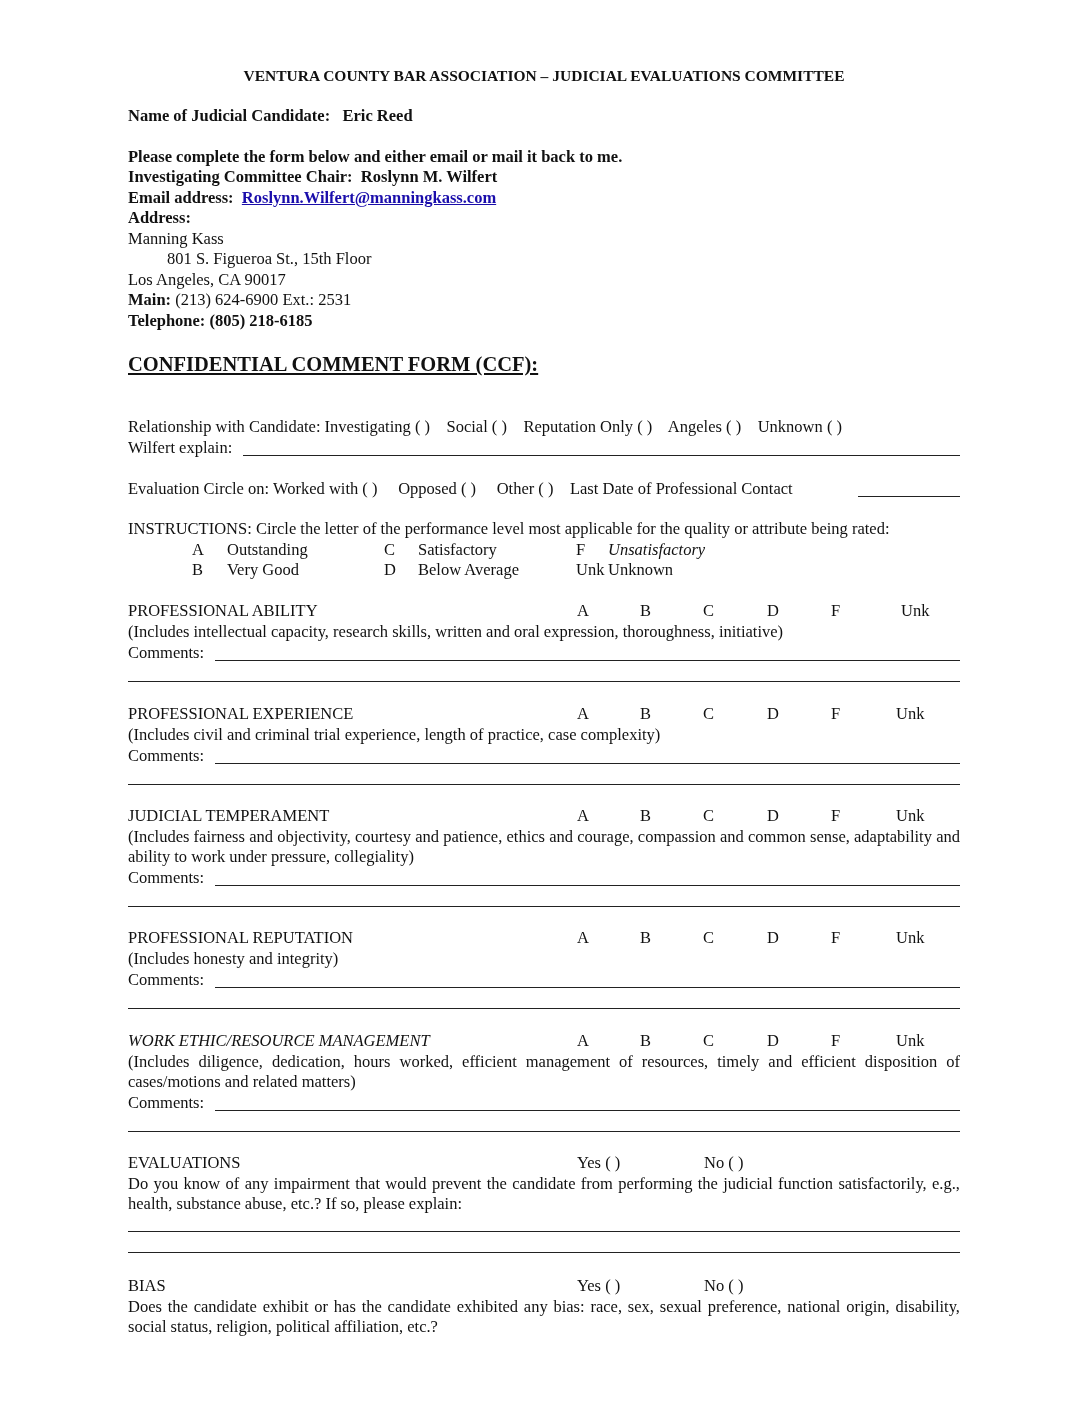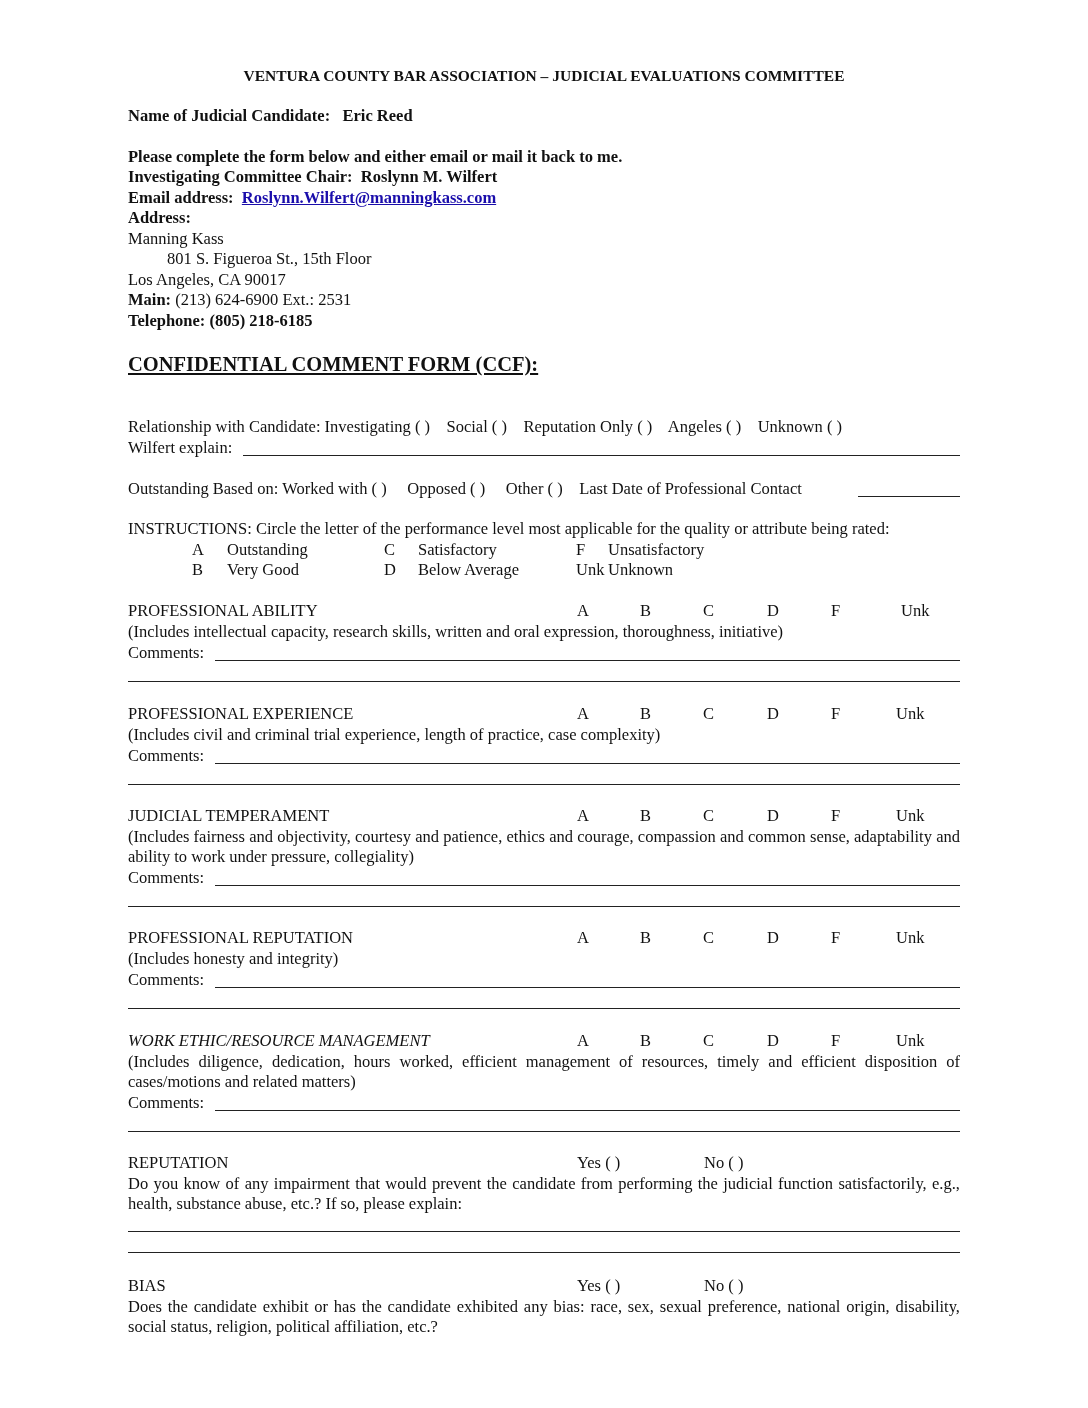--- a/index.html
+++ b/index.html
@@ -45,40 +45,40 @@
   <span>Investigating (   )</span>&nbsp;&nbsp;&nbsp;
   <span>Social (  )</span>&nbsp;&nbsp;&nbsp;
   <span>Reputation Only (  )</span>&nbsp;&nbsp;&nbsp;
   <span>Angeles (   )</span>&nbsp;&nbsp;&nbsp;
   <span>Unknown (  )</span>
 </div>
 <div class="abs" style="left:128px; top:438px;">Wilfert explain:</div>
 <div class="line" style="left:243px; width:717px; top:455px;"></div>
 
 <div class="abs" style="left:128px; top:479px;">
-  <span>Outstanding Based on:</span>
+  <span>Evaluation Circle on:</span>
   <span>Worked with (  )</span>&nbsp;&nbsp;&nbsp;&nbsp;
   <span>Opposed (  )</span>&nbsp;&nbsp;&nbsp;&nbsp;
   <span>Other (  )</span>&nbsp;&nbsp;&nbsp;
   <span>Last Date of Professional Contact</span>
 </div>
 <div class="line" style="left:858px; width:102px; top:496px;"></div>
 
 <div class="abs" style="left:128px; top:519px;">INSTRUCTIONS: Circle the letter of the performance level most applicable for the quality or attribute being rated:</div>
 <div>
   <div class="abs" style="left:192px; top:540px;">A</div>
   <div class="abs" style="left:227px; top:540px;">Outstanding</div>
   <div class="abs" style="left:192px; top:560px;">B</div>
   <div class="abs" style="left:227px; top:560px;">Very Good</div>
   <div class="abs" style="left:384px; top:540px;">C</div>
   <div class="abs" style="left:418px; top:540px;">Satisfactory</div>
   <div class="abs" style="left:384px; top:560px;">D</div>
   <div class="abs" style="left:418px; top:560px;">Below Average</div>
   <div class="abs" style="left:576px; top:540px;">F</div>
-  <div class="abs" style="left:608px; top:540px;">Unsatisfactory</div>
+  <div class="abs" style="left:608px; top:540px;font-style:italic;">Unsatisfactory</div>
   <div class="abs" style="left:576px; top:560px;">Unk</div>
   <div class="abs" style="left:608px; top:560px;">Unknown</div>
 </div>
 
 <div id="sections">
     <div>
       <div class="abs" style="left: 128px; top: 601px;">PROFESSIONAL ABILITY</div>
       <div class="abs" style="left: 577px; top: 601px;">A</div>
       <div class="abs" style="left: 640px; top: 601px;">B</div>
       <div class="abs" style="left: 703px; top: 601px;">C</div>
@@ -138,21 +138,21 @@
       <div class="abs" style="left: 831px; top: 1031px;">F</div>
       <div class="abs" style="left: 896px; top: 1031px;">Unk</div>
       <div class="abs just" style="left: 128px; top: 1052px;">(Includes diligence, dedication, hours worked, efficient management of resources, timely and efficient disposition of cases/motions and related matters)</div>
       <div class="abs" style="left: 128px; top: 1093px;">Comments:</div>
       <div class="line" style="left: 215px; width: 745px; top: 1110px;"></div>
       <div class="line" style="left: 128px; width: 832px; top: 1131px;"></div>
     </div>
   </div>
 
 <div>
-  <div class="abs" style="left:128px; top:1153px;">REPUTATION</div>
+  <div class="abs" style="left:128px; top:1153px;">EVALUATIONS</div>
   <div class="abs" style="left:577px; top:1153px;">Yes (  )</div>
   <div class="abs" style="left:704px; top:1153px;">No (  )</div>
   <div class="abs just" style="left:128px; top:1174px;">Do you know of any impairment that would prevent the candidate from performing the judicial function satisfactorily, e.g., health, substance abuse, etc.? If so, please explain:</div>
   <div class="line" style="left:128px; width:832px; top:1231px;"></div>
   <div class="line" style="left:128px; width:832px; top:1252px;"></div>
 </div>
 
 <div>
   <div class="abs" style="left:128px; top:1276px;">BIAS</div>
   <div class="abs" style="left:577px; top:1276px;">Yes (  )</div>

